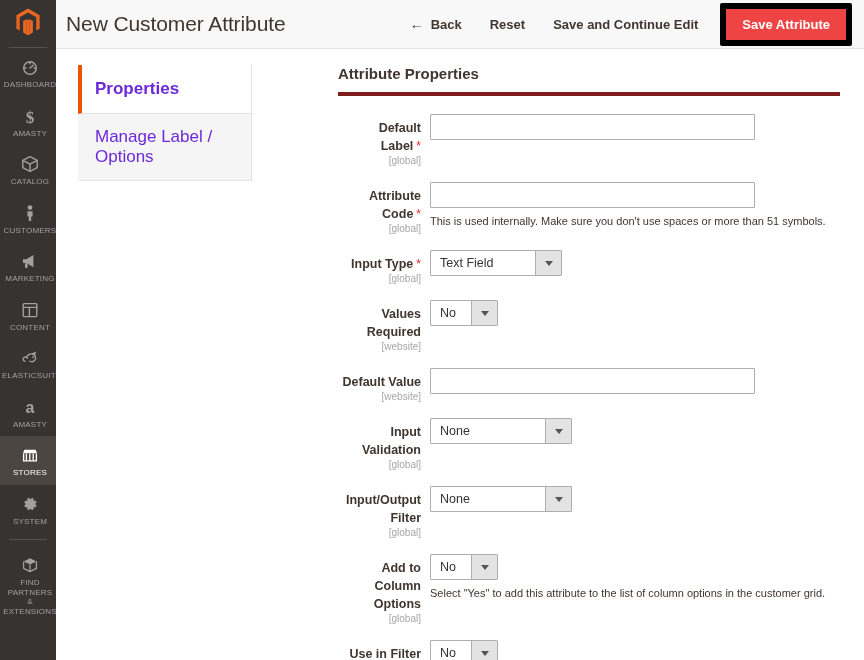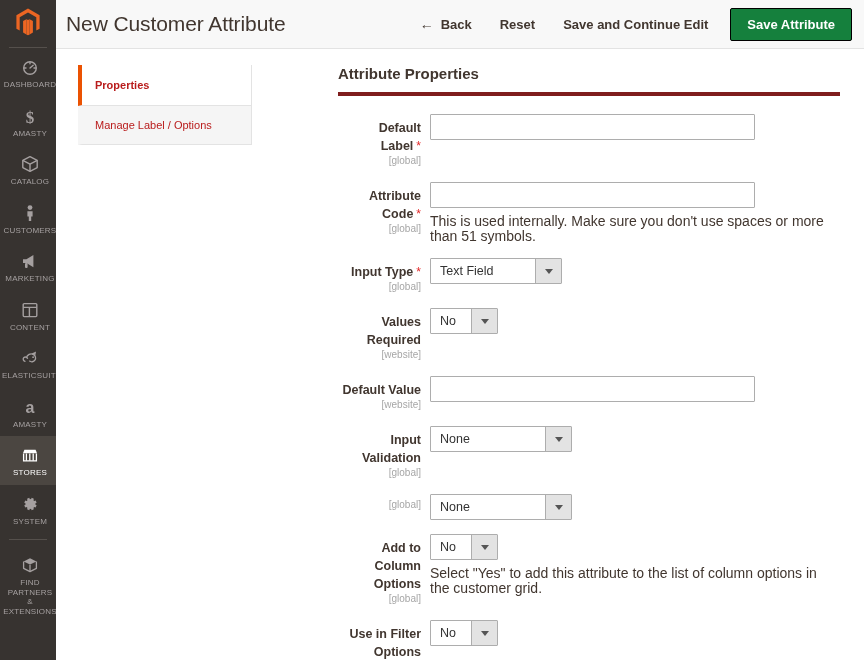--- a/index.html
+++ b/index.html
@@ -61,38 +61,38 @@
   }
   .header-actions { margin-left: auto; display: flex; align-items: center; }
   .btn-link {
     background: none; border: none; cursor: pointer;
     font-family: inherit; font-size: 13px; font-weight: bold;
     color: #41362f; padding: 6px 14px; white-space: nowrap;
     display: flex; align-items: center; gap: 7px;
   }
   .btn-link .arrow { font-size: 14px; line-height: 1; }
   .btn-primary {
-    background: #15803d; border: 1px solid #000000; border-radius: 2px;
+    background: #ef4444; border: 6px solid #000000; border-radius: 2px;
     color: #ffffff; font-family: inherit; font-size: 13px; font-weight: bold;
     padding: 8px 16px; cursor: pointer; margin-left: 8px; white-space: nowrap;
   }
 
   .content { display: flex; padding: 16px 0 0 22px; }
 
   
   .tabs-panel { width: 174px; flex: 0 0 174px; }
   .tabs-heading {
     background: #f0f0f0; border: 1px solid #e3e3e3; border-bottom: none;
     padding: 17px 14px; font-size: 11.5px; font-weight: bold;
     color: #41362f; letter-spacing: .3px;
   }
   .tab-item {
     border: 1px solid #e3e3e3; border-top: none;
     padding: 13px 14px 13px 13px;
-    font-size: 11px; color: #b91c1c; cursor: pointer;
+    font-size: 17px; color: #6d28d9; cursor: pointer;
     background: #f5f5f5;
     border-left: 4px solid transparent;
   }
   .tab-item.active {
     background: #ffffff; border-left: 4px solid #eb5202;
     font-weight: bold; padding: 14px 14px 14px 13px;
   }
 
   
   .form-panel { flex: 1 1 auto; padding-left: 86px; padding-right: 24px; min-width: 0; }
@@ -113,21 +113,21 @@
   .req-star { color: #e22626; font-size: 12px; margin-left: 3px; }
   .scope { display: block; font-size: 10px; color: #a6a6a6; line-height: 14px; }
   .field-control { flex: 1 1 auto; min-width: 0; }
 
   .text-input {
     width: 325px; height: 26px;
     border: 1px solid #adadad; border-radius: 1px;
     background: #ffffff; font-family: inherit; font-size: 12.5px;
     color: #333; padding: 0 7px;
   }
-  .note { font-size: 14px; color: #41362f; margin-top: 6px; line-height: 15px; }
+  .note { font-size: 11px; color: #41362f; margin-top: 6px; line-height: 15px; }
 
   .select {
     display: inline-flex; align-items: stretch;
     border: 1px solid #adadad; border-radius: 1px; background: #ffffff;
     height: 26px; cursor: pointer; vertical-align: top;
   }
   .select .sel-value {
     display: flex; align-items: center;
     font-size: 12.5px; color: #333; padding: 0 9px;
     white-space: nowrap;
@@ -356,20 +356,21 @@
               </div>
               <div class="field-control"><div class="select w-lg">
                   <span class="sel-value">None</span>
                   <span class="sel-arrow">
                     <span></span>
                   </span>
                 </div></div>
             </div>
             <div class="field">
               <div class="field-label">
+                <span class="label-line"><span class="label-text">Input/Output Filter</span></span>
                 <span class="scope">[global]</span>
               </div>
               <div class="field-control"><div class="select w-lg">
                   <span class="sel-value">None</span>
                   <span class="sel-arrow">
                     <span></span>
                   </span>
                 </div></div>
             </div>
             <div class="field">

